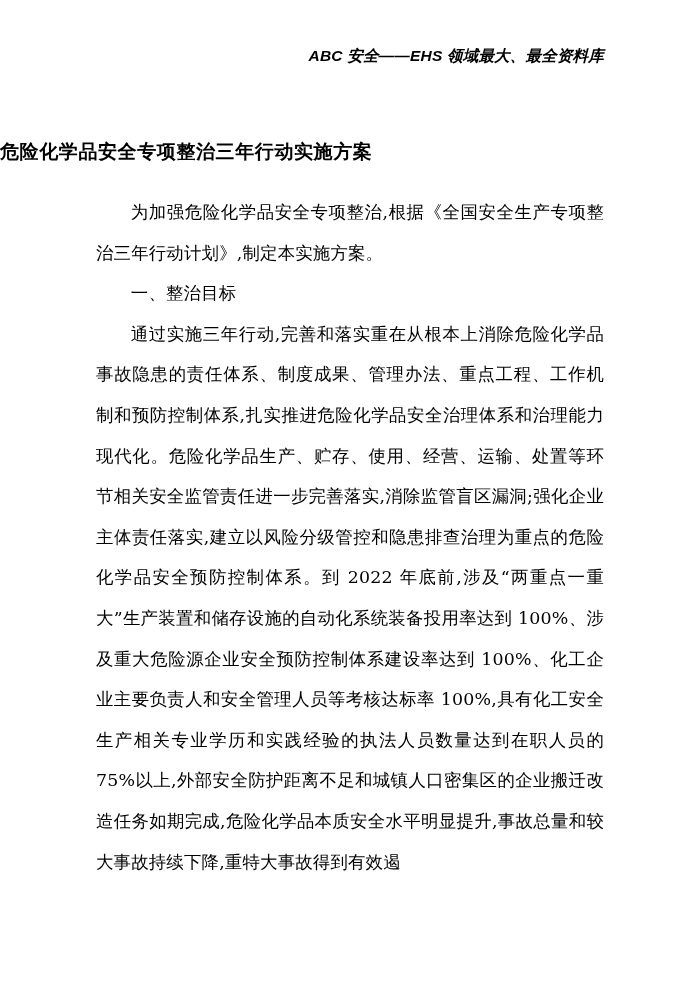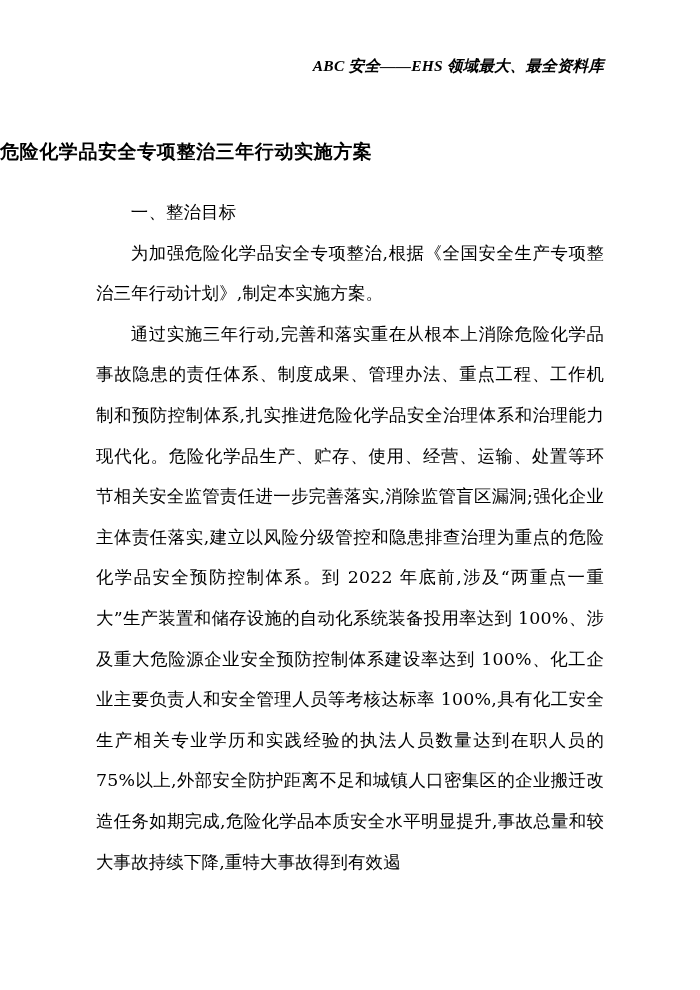--- a/index.html
+++ b/index.html
@@ -16,23 +16,23 @@
   }
   .page {
     position: relative;
     width: 700px;
     height: 990px;
     box-sizing: border-box;
     padding: 0;
   }
   .header-line {
     position: absolute;
-    top: 56px;
+    top: 46px;
     right: 96px;
-    font-family: Liberation Serif, serif;
+    font-family: Liberation Sans, sans-serif;
     font-weight: bold;
     font-style: italic;
     font-size: 15.5px;
     letter-spacing: 0.2px;
     white-space: nowrap;
   }
   .doc-title {
     position: absolute;
     top: 126px;
     left: 0;
@@ -66,18 +66,18 @@
 </head>
 <body>
 
 <div class="page">
 
   <div class="header-line">ABC 安全——EHS 领域最大、最全资料库</div>
 
   <h1 class="doc-title">危险化学品安全专项整治三年行动实施方案</h1>
 
   <div class="body-block">
+    <p class="para">为加强危险化学品安全专项整治,根据《全国安全生产专项整治三年行动计划》,制定本实施方案。</p>
     <p class="para heading">一、整治目标</p>
-    <p class="para">为加强危险化学品安全专项整治,根据《全国安全生产专项整治三年行动计划》,制定本实施方案。</p>
     <p class="para">通过实施三年行动,完善和落实重在从根本上消除危险化学品事故隐患的责任体系、制度成果、管理办法、重点工程、工作机制和预防控制体系,扎实推进危险化学品安全治理体系和治理能力现代化。危险化学品生产、贮存、使用、经营、运输、处置等环节相关安全监管责任进一步完善落实,消除监管盲区漏洞;强化企业主体责任落实,建立以风险分级管控和隐患排查治理为重点的危险化学品安全预防控制体系。到 2022 年底前,涉及“两重点一重大”生产装置和储存设施的自动化系统装备投用率达到 100%、涉及重大危险源企业安全预防控制体系建设率达到 100%、化工企业主要负责人和安全管理人员等考核达标率 100%,具有化工安全生产相关专业学历和实践经验的执法人员数量达到在职人员的 75%以上,外部安全防护距离不足和城镇人口密集区的企业搬迁改造任务如期完成,危险化学品本质安全水平明显提升,事故总量和较大事故持续下降,重特大事故得到有效遏</p>
   </div>
 
 </div>
 
 </body></html>

